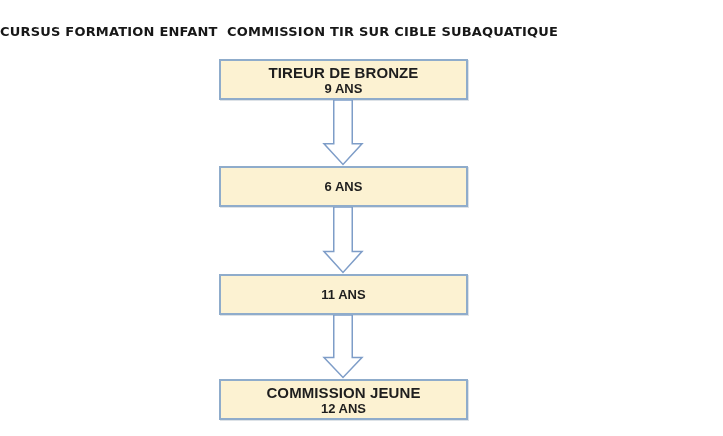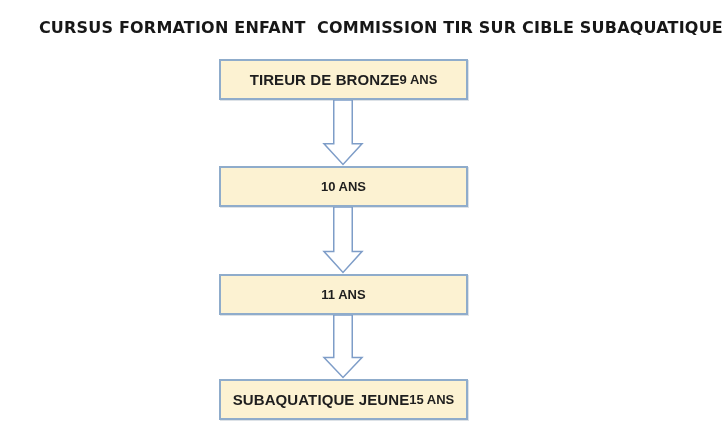--- a/index.html
+++ b/index.html
@@ -10,42 +10,42 @@
   .canvas {
     position: relative;
     width: 723px;
     height: 436px;
     background: #ffffff;
     overflow: hidden;
     font-family: "Liberation Sans", sans-serif;
   }
   .title {
     position: absolute;
-    top: 18px;
+    top: 24px;
     left: 0;
     width: 723px;
-    text-align: right;
+    text-align: left;
     font-family: "DejaVu Sans", sans-serif;
-    font-size: 16px;
+    font-size: 13px;
     font-weight: 600;
     letter-spacing: 0.2px;
     color: #171717;
     white-space: pre;
   }
   .box {
     position: absolute;
     left: 219px;
     width: 249px;
     height: 41px;
     box-sizing: border-box;
     background: #FCF2D2;
     border: 2px solid #8FACCB;
     box-shadow: 1px 1px 0 rgba(120,140,160,0.25);
     display: flex;
-    flex-direction: row;
+    flex-direction: column;
     align-items: center;
     justify-content: center;
     padding-top: 1px;
   }
   .box-label {
     font-size: 15px;
     font-weight: 700;
     color: #1E1E1E;
     line-height: 18px;
     white-space: pre;
@@ -81,37 +81,37 @@
     <div class="box-age">9 ANS</div>
   </div>
 
   <div class="arrow" style="top:100px;height:66px">
     <svg viewBox="0 0 44 64" preserveAspectRatio="none" aria-hidden="true">
       <path d="M12.75 0 L12.75 42.5 L3 42.5 L22 62.5 L41 42.5 L31.25 42.5 L31.25 0 Z" fill="#FFFFFF" stroke="#7E9DC8" stroke-width="1.5" stroke-linejoin="miter"></path>
     </svg>
   </div>
 
   <div class="box" style="top:166px">
-    <div class="box-age">10 ANS</div>
+    <div class="box-age">6 ANS</div>
   </div>
 
   <div class="arrow" style="top:207px;height:67px">
     <svg viewBox="0 0 44 64" preserveAspectRatio="none" aria-hidden="true">
       <path d="M12.75 0 L12.75 42.5 L3 42.5 L22 62.5 L41 42.5 L31.25 42.5 L31.25 0 Z" fill="#FFFFFF" stroke="#7E9DC8" stroke-width="1.5" stroke-linejoin="miter"></path>
     </svg>
   </div>
 
   <div class="box" style="top:274px">
     <div class="box-age">11 ANS</div>
   </div>
 
   <div class="arrow" style="top:315px;height:64px">
     <svg viewBox="0 0 44 64" preserveAspectRatio="none" aria-hidden="true">
       <path d="M12.75 0 L12.75 42.5 L3 42.5 L22 62.5 L41 42.5 L31.25 42.5 L31.25 0 Z" fill="#FFFFFF" stroke="#7E9DC8" stroke-width="1.5" stroke-linejoin="miter"></path>
     </svg>
   </div>
 
   <div class="box" style="top:379px">
-    <div class="box-label">SUBAQUATIQUE JEUNE</div>
-    <div class="box-age">15 ANS</div>
+    <div class="box-label">COMMISSION JEUNE</div>
+    <div class="box-age">12 ANS</div>
   </div>
 
 </div>
 
 </body></html>

